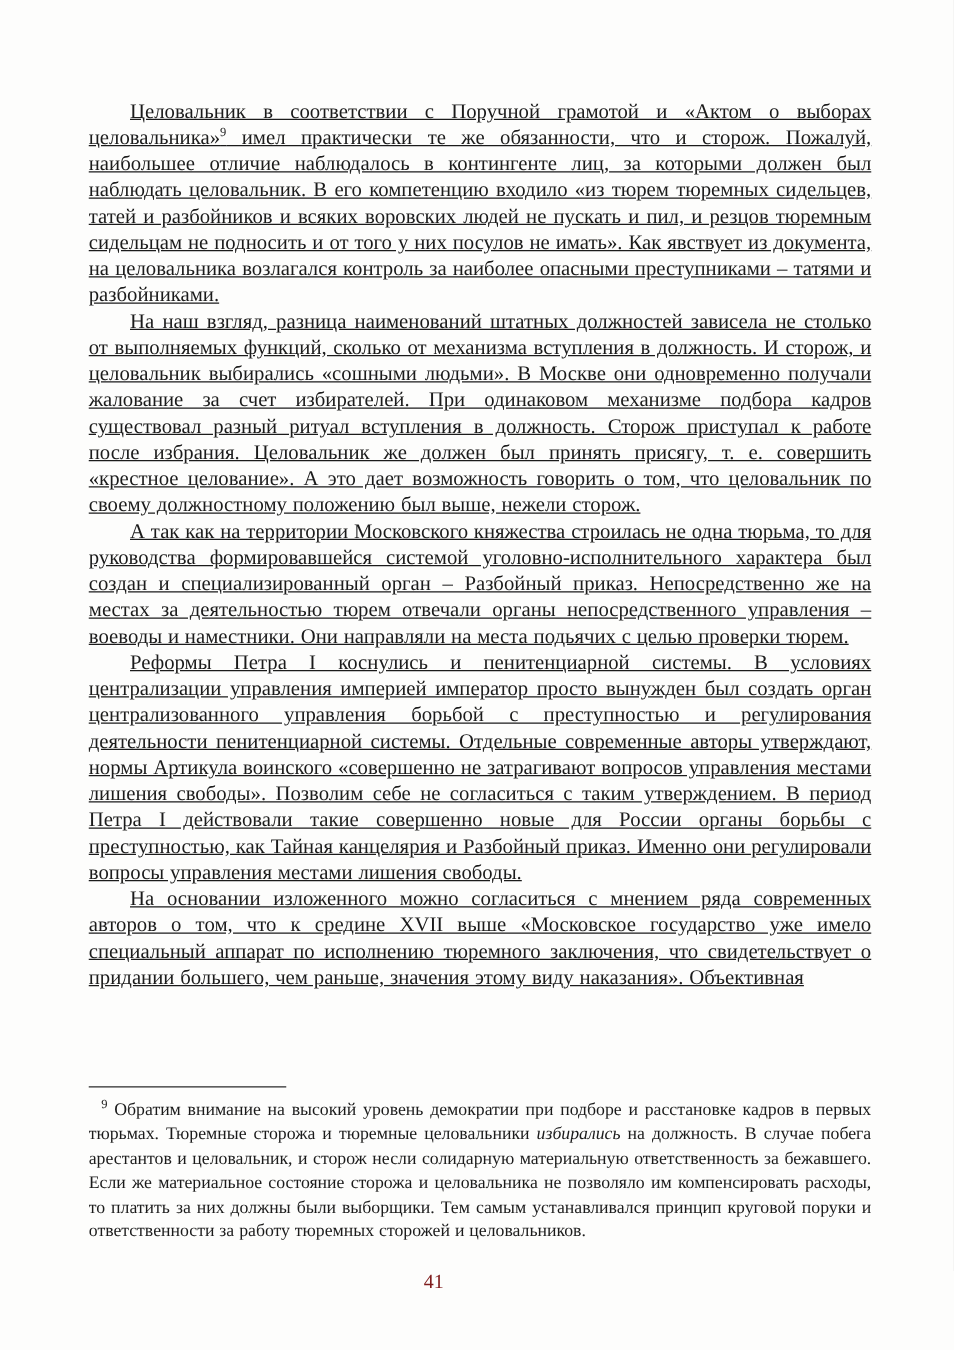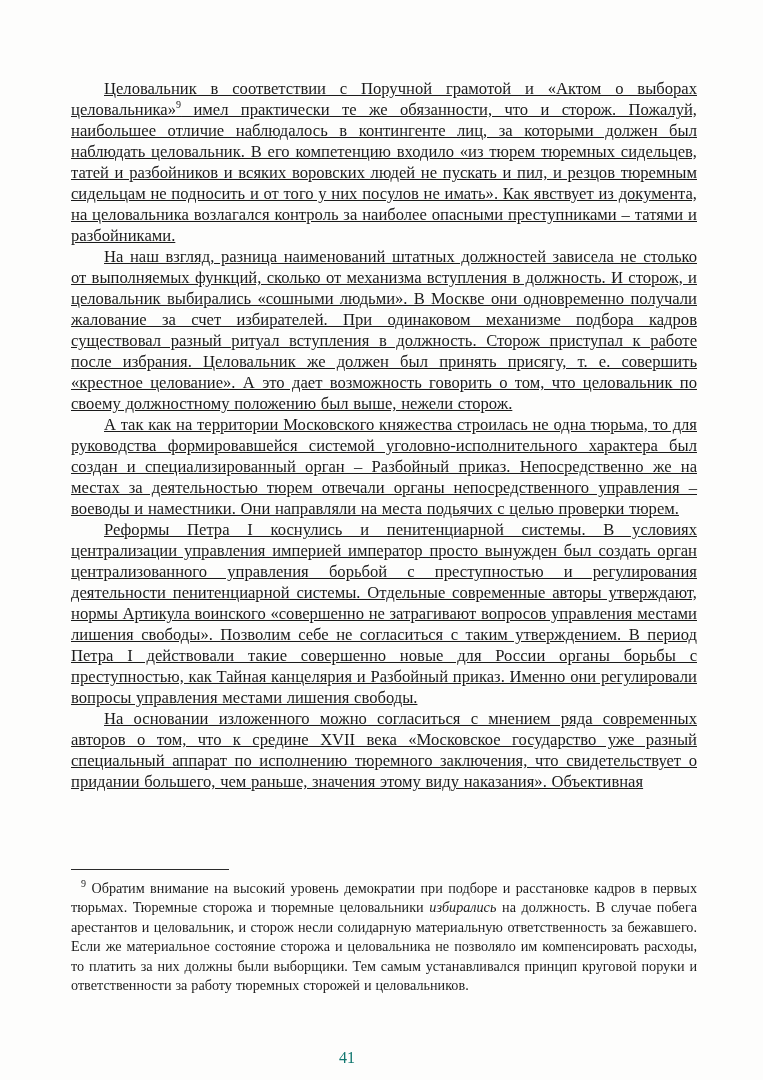--- a/index.html
+++ b/index.html
@@ -62,35 +62,34 @@
   .footnote em {
     font-style: italic;
   }
   .page-number {
     position: absolute;
     left: 0;
     top: 1017px;
     width: 694px;
     text-align: center;
     font-size: 16px;
-    color: #0f766e;
-    margin-top: 32px;
+    color: #7f1d1d;
   }
 </style>
 </head>
 <body>
 
 <div class="page">
 
   <main class="text-block">
     <p><span>Целовальник в соответствии с Поручной грамотой и «Актом о выборах целовальника»</span><sup class="fn-ref">9</sup><span> имел практически те же обязанности, что и сторож. Пожалуй, наибольшее отличие наблюдалось в контингенте лиц, за которыми должен был наблюдать целовальник. В его компетенцию входило «из тюрем тюремных сидельцев, татей и разбойников и всяких воровских людей не пускать и пил, и резцов тюремным сидельцам не подносить и от того у них посулов не имать». Как явствует из документа, на целовальника возлагался контроль за наиболее опасными преступниками – татями и разбойниками.</span></p>
     <p>На наш взгляд, разница наименований штатных должностей зависела не столько от выполняемых функций, сколько от механизма вступления в должность. И сторож, и целовальник выбирались «сошными людьми». В Москве они одновременно получали жалование за счет избирателей. При одинаковом механизме подбора кадров существовал разный ритуал вступления в должность. Сторож приступал к работе после избрания. Целовальник же должен был принять присягу, т. е. совершить «крестное целование». А это дает возможность говорить о том, что целовальник по своему должностному положению был выше, нежели сторож.</p>
     <p>А так как на территории Московского княжества строилась не одна тюрьма, то для руководства формировавшейся системой уголовно-исполнительного характера был создан и специализированный орган – Разбойный приказ. Непосредственно же на местах за деятельностью тюрем отвечали органы непосредственного управления – воеводы и наместники. Они направляли на места подьячих с целью проверки тюрем.</p>
     <p>Реформы Петра I коснулись и пенитенциарной системы. В условиях централизации управления империей император просто вынужден был создать орган централизованного управления борьбой с преступностью и регулирования деятельности пенитенциарной системы. Отдельные современные авторы утверждают, нормы Артикула воинского «совершенно не затрагивают вопросов управления местами лишения свободы». Позволим себе не согласиться с таким утверждением. В период Петра I действовали такие совершенно новые для России органы борьбы с преступностью, как Тайная канцелярия и Разбойный приказ. Именно они регулировали вопросы управления местами лишения свободы.</p>
-    <p>На основании изложенного можно согласиться с мнением ряда современных авторов о том, что к средине XVII века «Московское государство уже разный специальный аппарат по исполнению тюремного заключения, что свидетельствует о придании большего, чем раньше, значения этому виду наказания». Объективная</p>
+    <p>На основании изложенного можно согласиться с мнением ряда современных авторов о том, что к средине XVII выше «Московское государство уже имело специальный аппарат по исполнению тюремного заключения, что свидетельствует о придании большего, чем раньше, значения этому виду наказания». Объективная</p>
   </main>
 
   <hr class="footnote-sep">
 
   <aside class="footnote"><sup class="fn-ref">9</sup><span> Обратим внимание на высокий уровень демократии при подборе и расстановке кадров в первых тюрьмах. Тюремные сторожа и тюремные целовальники </span><em>избирались</em><span> на должность. В случае побега арестантов и целовальник, и сторож несли солидарную материальную ответственность за бежавшего. Если же материальное состояние сторожа и целовальника не позволяло им компенсировать расходы, то платить за них должны были выборщики. Тем самым устанавливался принцип круговой поруки и ответственности за работу тюремных сторожей и целовальников.</span></aside>
 
   <div class="page-number">41</div>
 
 </div>
 

